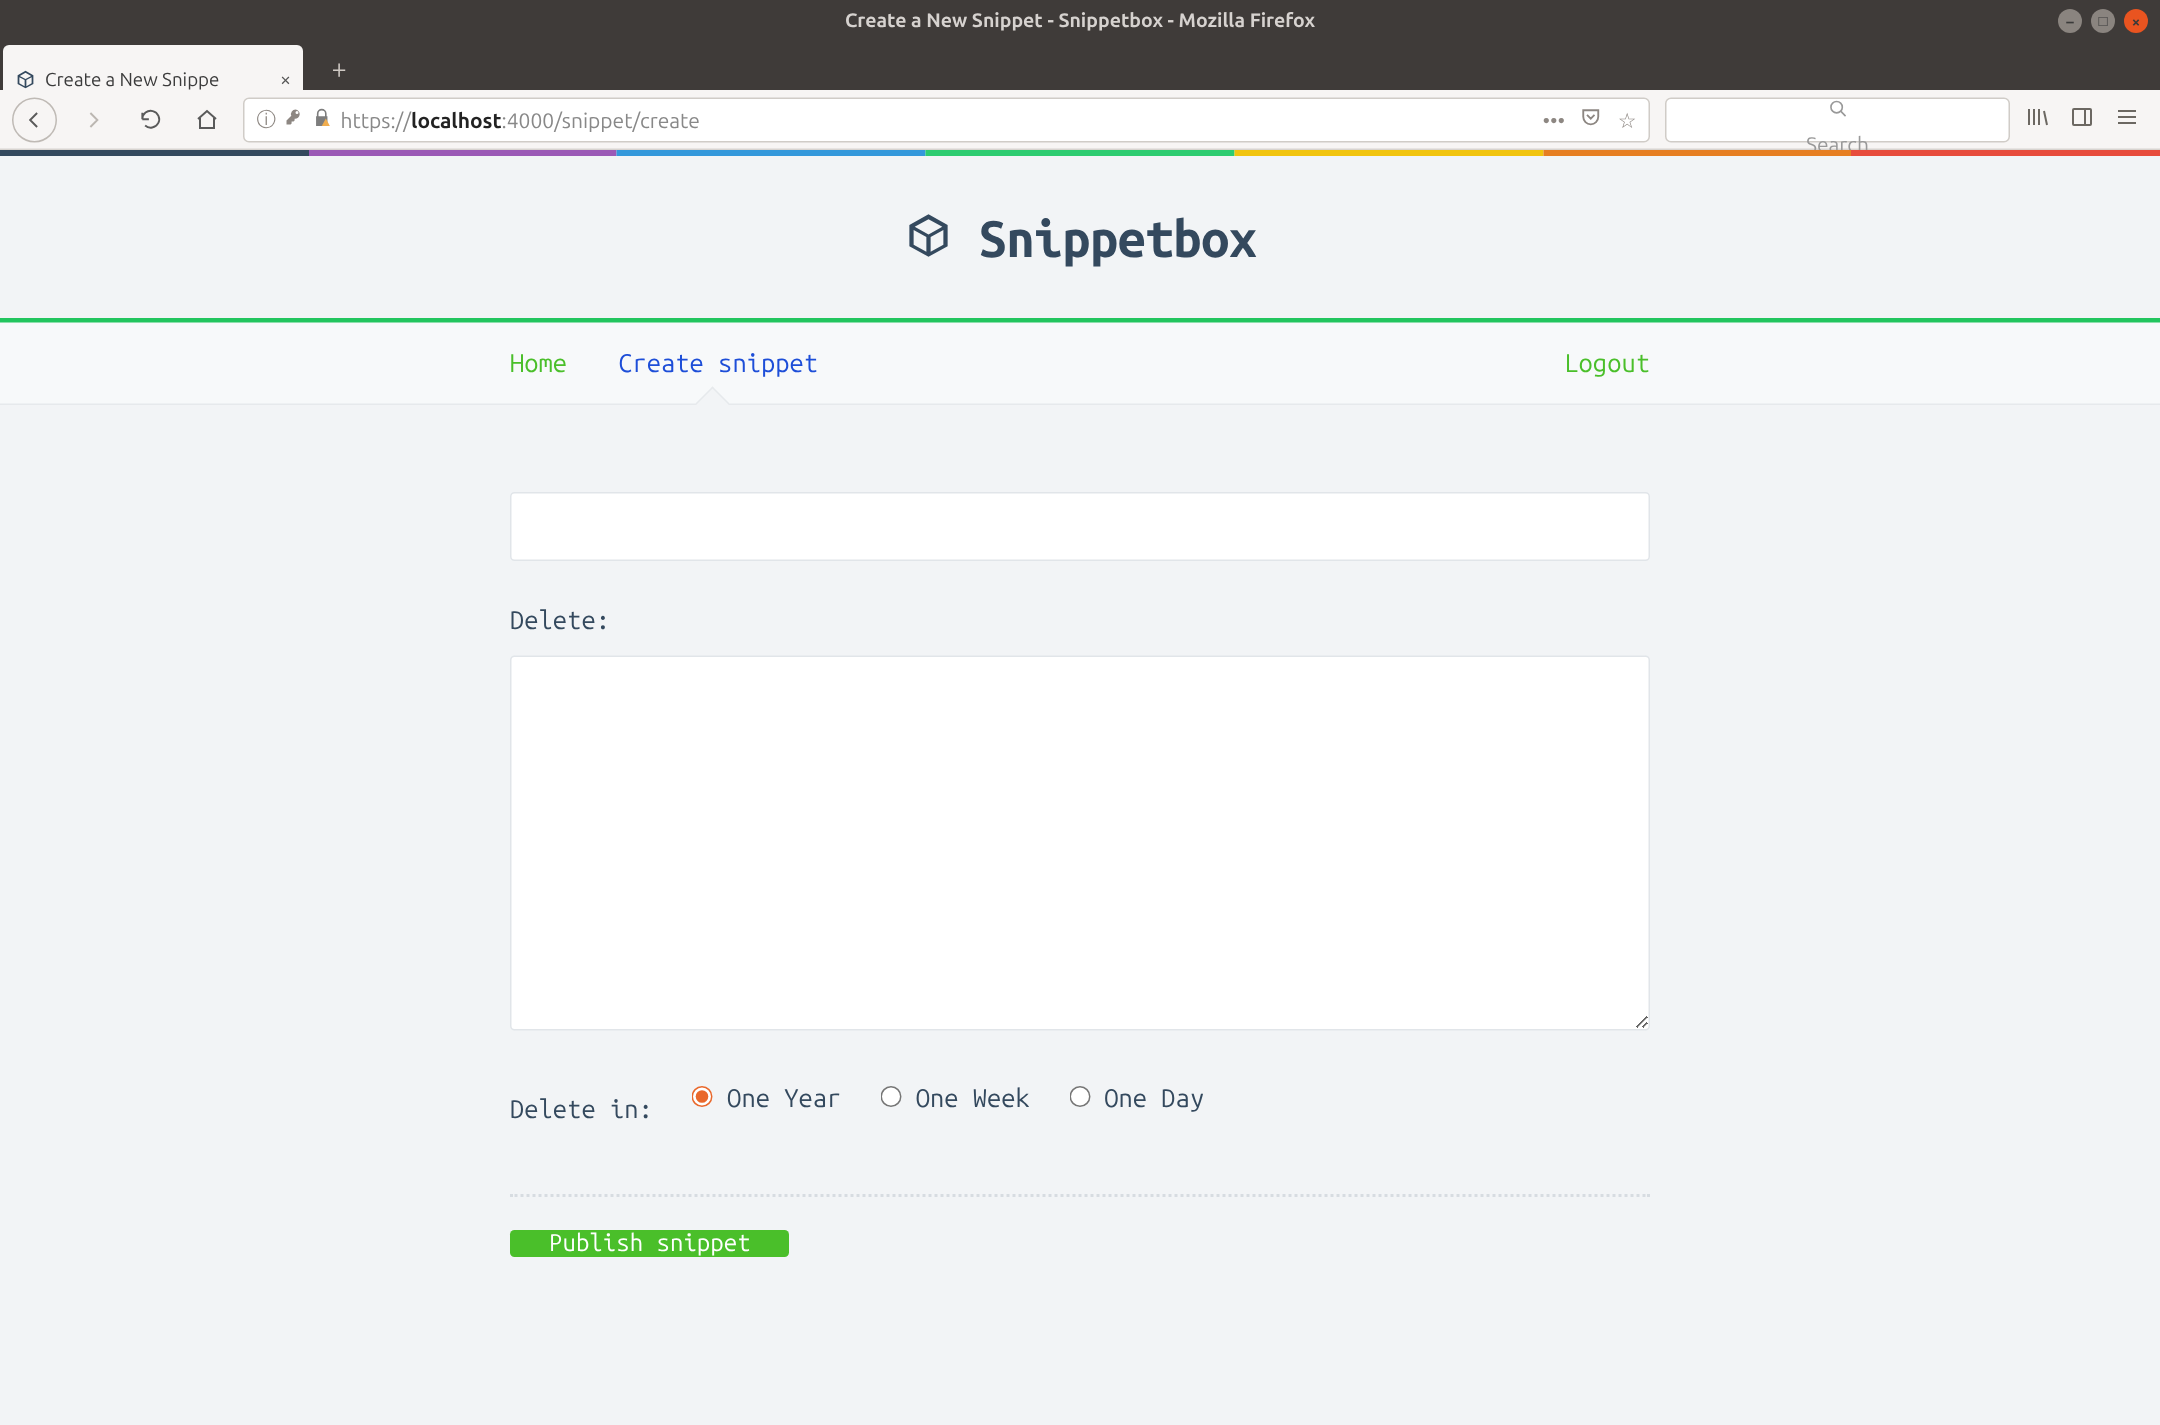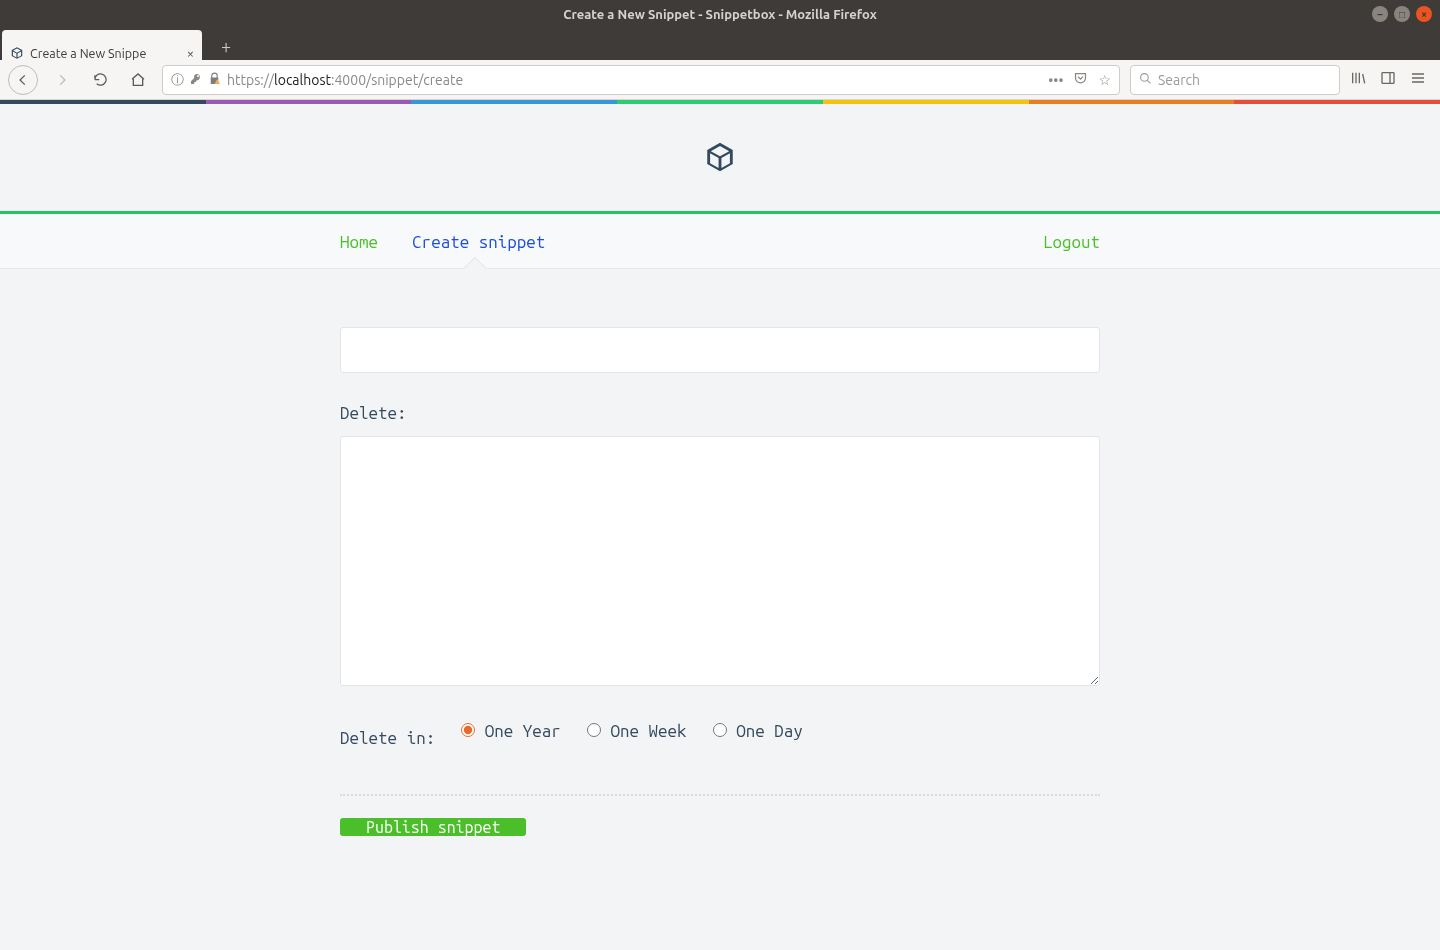--- a/index.html
+++ b/index.html
@@ -128,35 +128,36 @@
       padding: 0 8px;
       font-size: 14px;
       color: #777;
       gap: 6px;
     }
     .addressbar .url {
       flex: 1;
       color: #888;
       font-family: "Ubuntu", sans-serif;
     }
-    .addressbar .url .host-b { color: #222; font-weight: 400; }
+    .addressbar .url .host-b { color: #222; font-weight: 700; }
     .addressbar .ab-icon { color: #8d8782; font-size: 13px; }
     .ab-right { display: flex; gap: 10px; align-items: center; color: #8d8782; }
     .searchbox {
-      width: 210px;
+      width: 230px;
       height: 30px;
       background: #fff;
       border: 1px solid #d0ccc7;
       border-radius: 4px;
       display: flex;
       align-items: center;
       padding: 0 8px;
       gap: 6px;
       color: #999;
       font-size: 14px;
+      flex-direction: column;
     }
     .toolbar-right {
       display: flex;
       gap: 14px;
       align-items: center;
       padding-right: 6px;
       color: #6c6862;
     }
 
     
@@ -405,20 +406,21 @@
 
 <div class="page">
 
   <header class="header">
     <div class="brand">
       <span>
         <svg width="34" height="34" viewBox="0 0 24 24" fill="#34495e">
             <path d="M12 2 3 7v10l9 5 9-5V7l-9-5zm0 2.3 6.5 3.6L12 11.5 5.5 7.9 12 4.3zM5 9.4l6 3.3v7L5 16.4v-7zm8 10.3v-7l6-3.3v7l-6 3.3z"></path>
           </svg>
       </span>
+      <h1>Snippetbox</h1>
     </div>
   </header>
 
   <nav class="mainnav">
     <div class="navinner">
       <a href="#" class="active">Home</a>
       <a href="#">Create snippet</a>
       <div class="spacer"></div>
       <a href="#" class="logout">Logout</a>
     </div>

